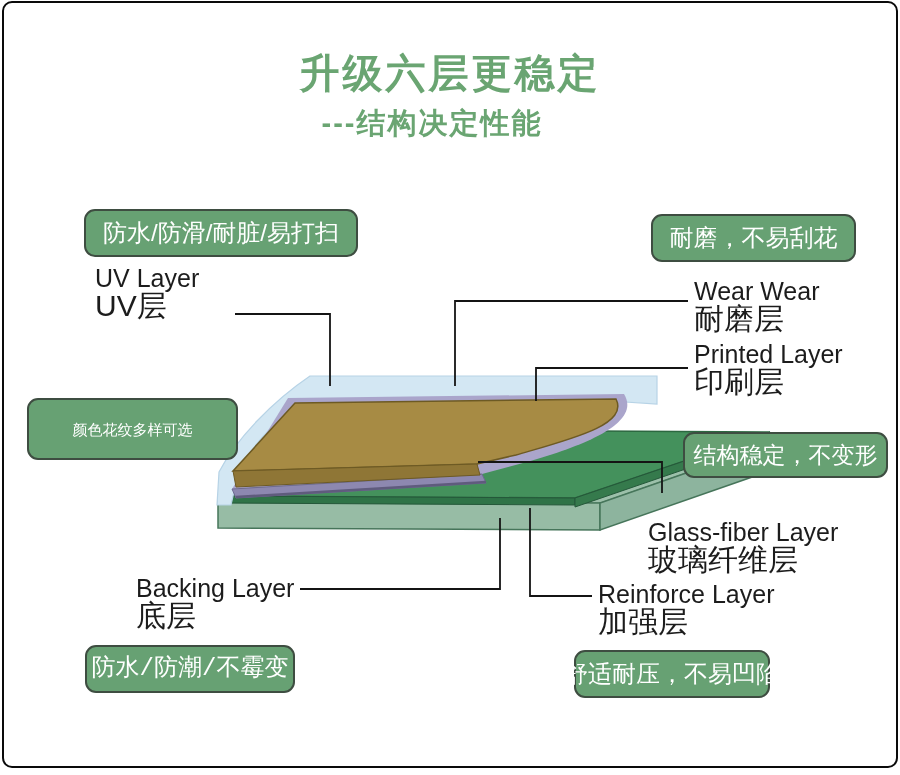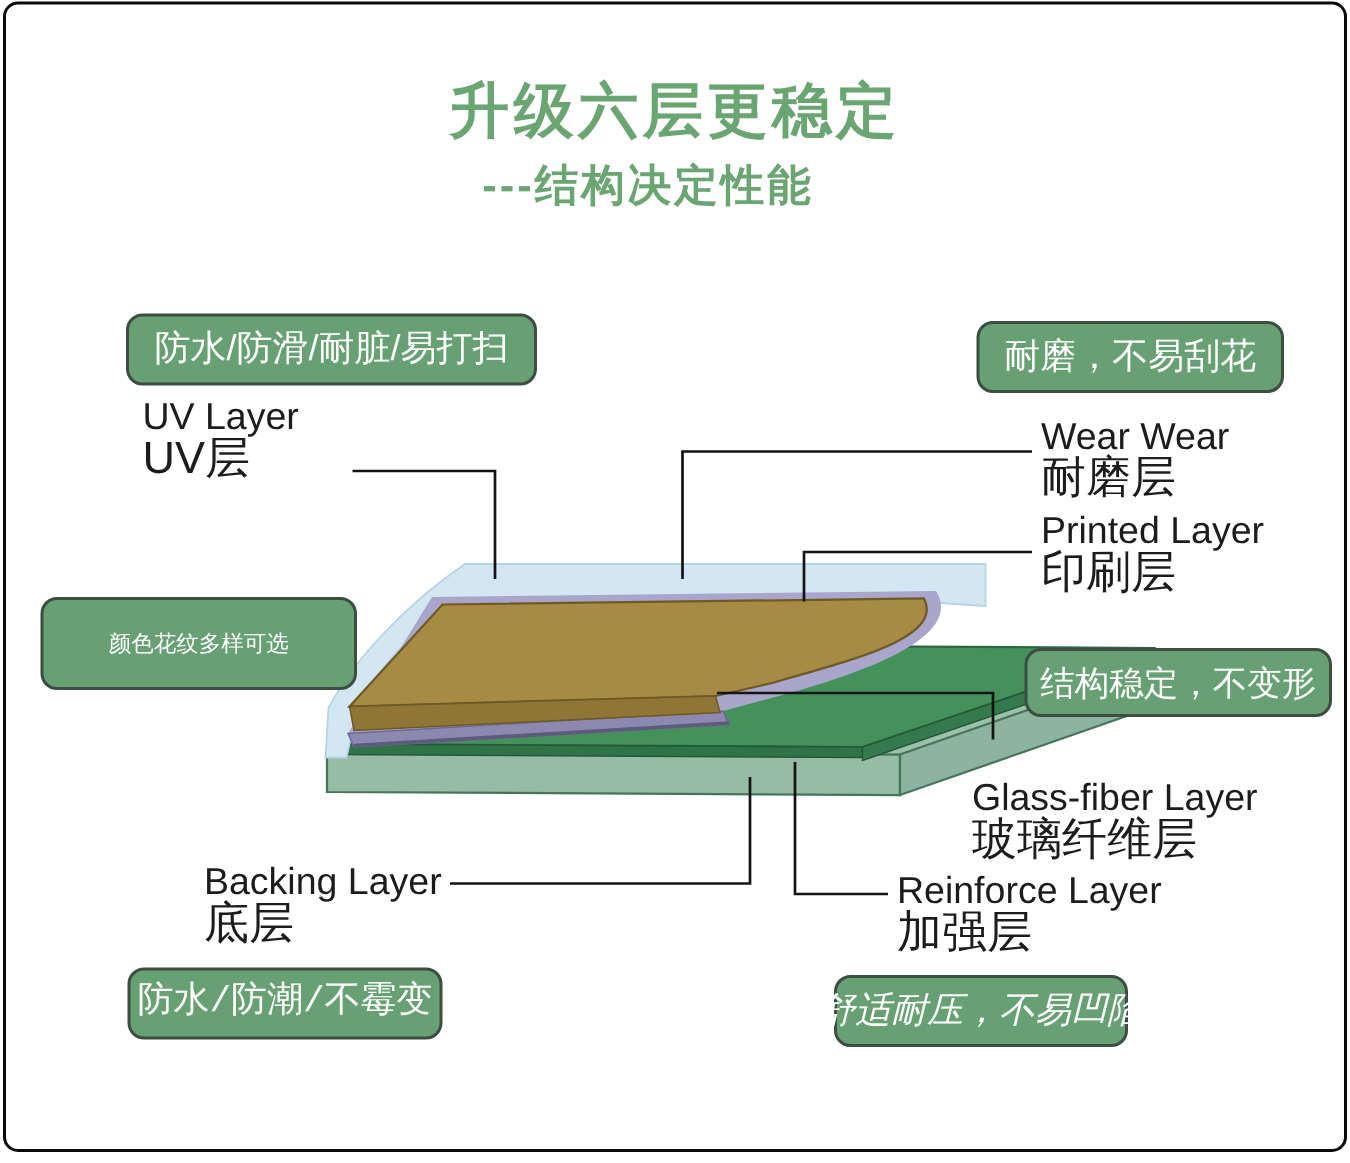--- a/index.html
+++ b/index.html
@@ -78,21 +78,21 @@
     <path d="M300,589 H500 V518"></path>
     <path d="M530,508 V596 H592"></path>
   </g>
 </svg>
 
 <div class="badge" style="left:84px;top:209px;width:274px;height:48px;">防水/防滑/耐脏/易打扫</div>
 <div class="badge" style="left:651px;top:214px;width:205px;height:48px;">耐磨，不易刮花</div>
 <div class="badge" style="left:27px;top:398px;width:211px;height:62px;font-size:15px;">颜色花纹多样可选</div>
 <div class="badge" style="left:683px;top:432px;width:205px;height:46px;font-size:23px;">结构稳定，不变形</div>
 <div class="badge" style="left:85px;top:645px;width:210px;height:48px;font-family:Liberation Mono, monospace;">防水/防潮/不霉变</div>
-<div class="badge" style="left:556px;top:650px;width:196px;height:48px;font-style:italic;">舒适耐压，不易凹陷</div>
+<div class="badge" style="left:574px;top:650px;width:196px;height:48px;">舒适耐压，不易凹陷</div>
 
 <div class="layer-label" style="left:95px;top:264px;">
   <div class="en">UV Layer</div>
   <div class="zh">UV层</div>
 </div>
 <div class="layer-label" style="left:694px;top:277px;">
   <div class="en">Wear Wear</div>
   <div class="zh">耐磨层</div>
 </div>
 <div class="layer-label" style="left:694px;top:340px;">

